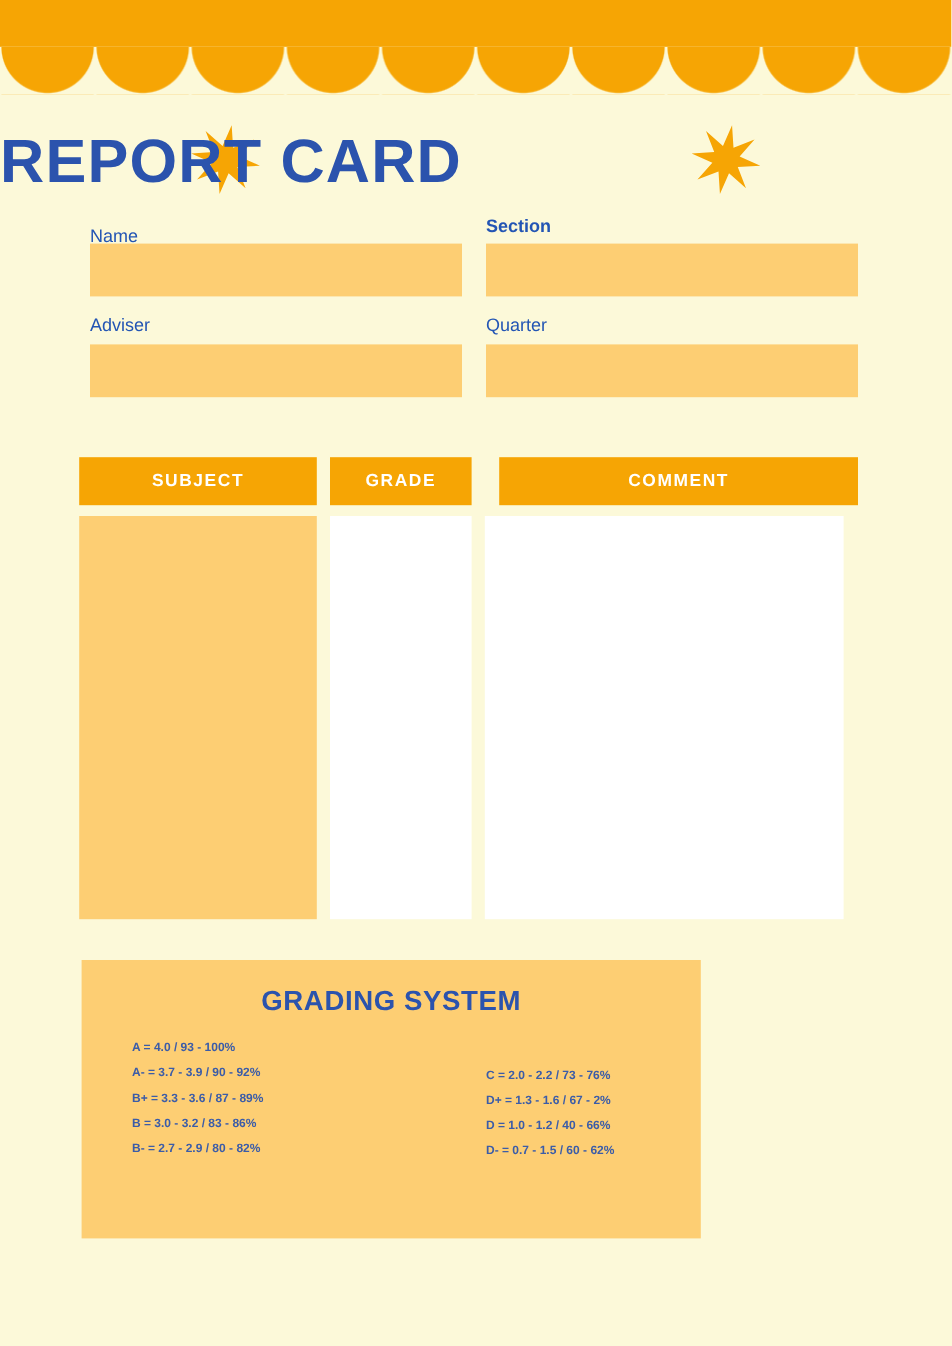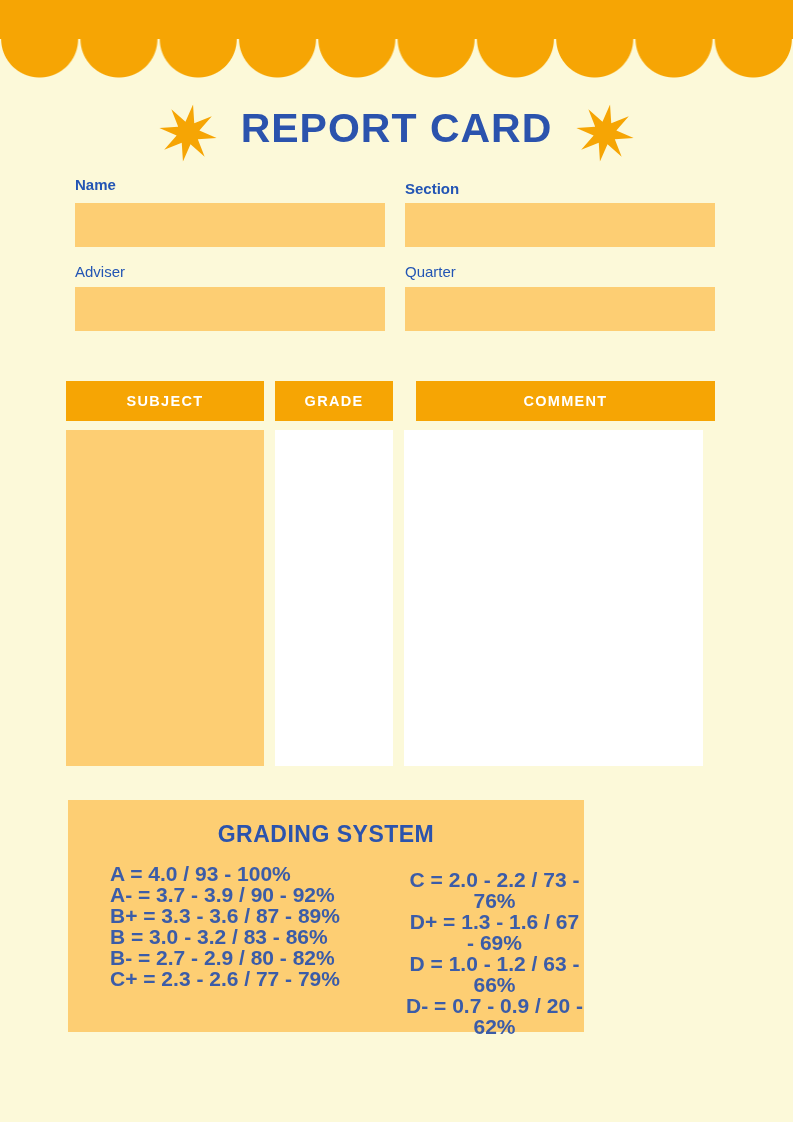--- a/index.html
+++ b/index.html
@@ -17,31 +17,31 @@
   .page{position:relative;width:793px;height:1122px;background:var(--cream);overflow:hidden;}
 
   
   .topband-solid{position:absolute;top:0;left:0;width:793px;height:39px;background:var(--orange);}
   .topband-scallops{position:absolute;top:39px;left:0;width:793px;height:40px;
     background-image:radial-gradient(39px 39px at 50% 0px, var(--orange) 38px, rgba(0,0,0,0) 39px);
     background-size:79.3px 40px;background-repeat:repeat-x;}
 
   
   .title-row{position:absolute;top:96px;left:0;width:793px;height:74px;}
-  .page-title{position:absolute;top:9px;left:0;width:100%;text-align:center;
-    font-size:41px;font-weight:800;letter-spacing:1px;color:var(--blue);}
+  .page-title{position:absolute;top:9px;left:0;width:100%;text-align:left;
+    font-size:51px;font-weight:800;letter-spacing:1px;color:var(--blue);}
   .star{position:absolute;top:6px;width:62px;height:62px;}
   .star-left{left:157px;}
   .star-right{left:574px;}
   .star svg{width:100%;height:100%;display:block;}
   .star polygon{fill:var(--orange);}
 
   
   .form-label{position:absolute;font-size:15px;font-weight:500;color:var(--label-blue);}
-  .lbl-name{left:75px;top:176px;font-weight:bold;}
+  .lbl-name{left:75px;top:189px;}
   .lbl-section{left:405px;top:180px;font-weight:bold;}
   .lbl-adviser{left:75px;top:263px;}
   .lbl-quarter{left:405px;top:263px;}
   .field-box{position:absolute;width:310px;height:44px;background:var(--light-orange);
     border:none;outline:none;font-family:inherit;font-size:16px;color:var(--label-blue);padding:0 10px;}
   .box-name{left:75px;top:203px;}
   .box-section{left:405px;top:203px;}
   .box-adviser{left:75px;top:287px;}
   .box-quarter{left:405px;top:287px;}
 
@@ -54,23 +54,23 @@
   .th-comment{left:404px;width:299px;margin-left:12px;}
   .tb{position:absolute;top:430px;height:336px;font-size:15px;color:var(--grading-blue);padding:8px;}
   .tb-subject{left:66px;width:198px;background:var(--light-orange);}
   .tb-grade{left:275px;width:118px;background:var(--white);}
   .tb-comment{left:404px;width:299px;background:var(--white);}
 
   
   .grading-panel{position:absolute;left:68px;top:800px;width:516px;height:232px;background:var(--light-orange);}
   .grading-title{position:absolute;top:21px;left:0;width:100%;text-align:center;
     font-size:23px;font-weight:800;letter-spacing:0.5px;color:var(--blue);}
-  .grading-col{position:absolute;font-size:21px;font-weight:600;color:var(--grading-blue);line-height:21px;}
+  .grading-col{position:absolute;font-size:10px;font-weight:600;color:var(--grading-blue);line-height:21px;}
   .grading-col-left{left:42px;top:63px;}
-  .grading-col-right{left:337px;top:69px;text-align:center;}
+  .grading-col-right{left:337px;top:86px;}
 </style>
 </head>
 <body>
 
 <div class="page">
 
   <div class="topband-solid"></div>
   <div class="topband-scallops"></div>
 
   <div class="title-row">
@@ -108,23 +108,22 @@
   <div class="tb tb-comment"></div>
 
   <div class="grading-panel">
     <div class="grading-title">GRADING SYSTEM</div>
     <div class="grading-col grading-col-left">
       <div>A = 4.0 / 93 - 100%</div>
       <div>A- = 3.7 - 3.9 / 90 - 92%</div>
       <div>B+ = 3.3 - 3.6 / 87 - 89%</div>
       <div>B = 3.0 - 3.2 / 83 - 86%</div>
       <div>B- = 2.7 - 2.9 / 80 - 82%</div>
-      <div>C+ = 2.3 - 2.6 / 77 - 79%</div>
     </div>
     <div class="grading-col grading-col-right">
       <div>C = 2.0 - 2.2 / 73 - 76%</div>
-      <div>D+ = 1.3 - 1.6 / 67 - 69%</div>
-      <div>D = 1.0 - 1.2 / 63 - 66%</div>
-      <div>D- = 0.7 - 0.9 / 20 - 62%</div>
+      <div>D+ = 1.3 - 1.6 / 67 - 2%</div>
+      <div>D = 1.0 - 1.2 / 40 - 66%</div>
+      <div>D- = 0.7 - 1.5 / 60 - 62%</div>
     </div>
   </div>
 
 </div>
 
 </body></html>

